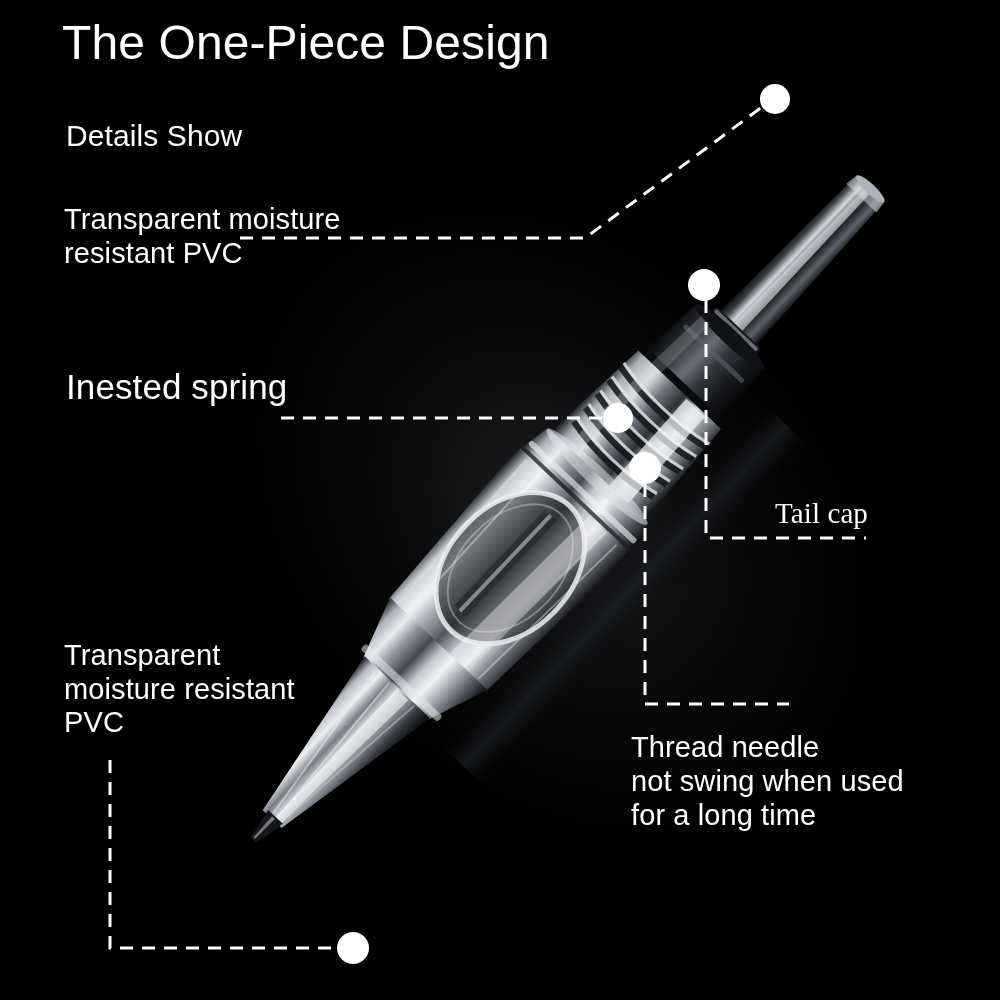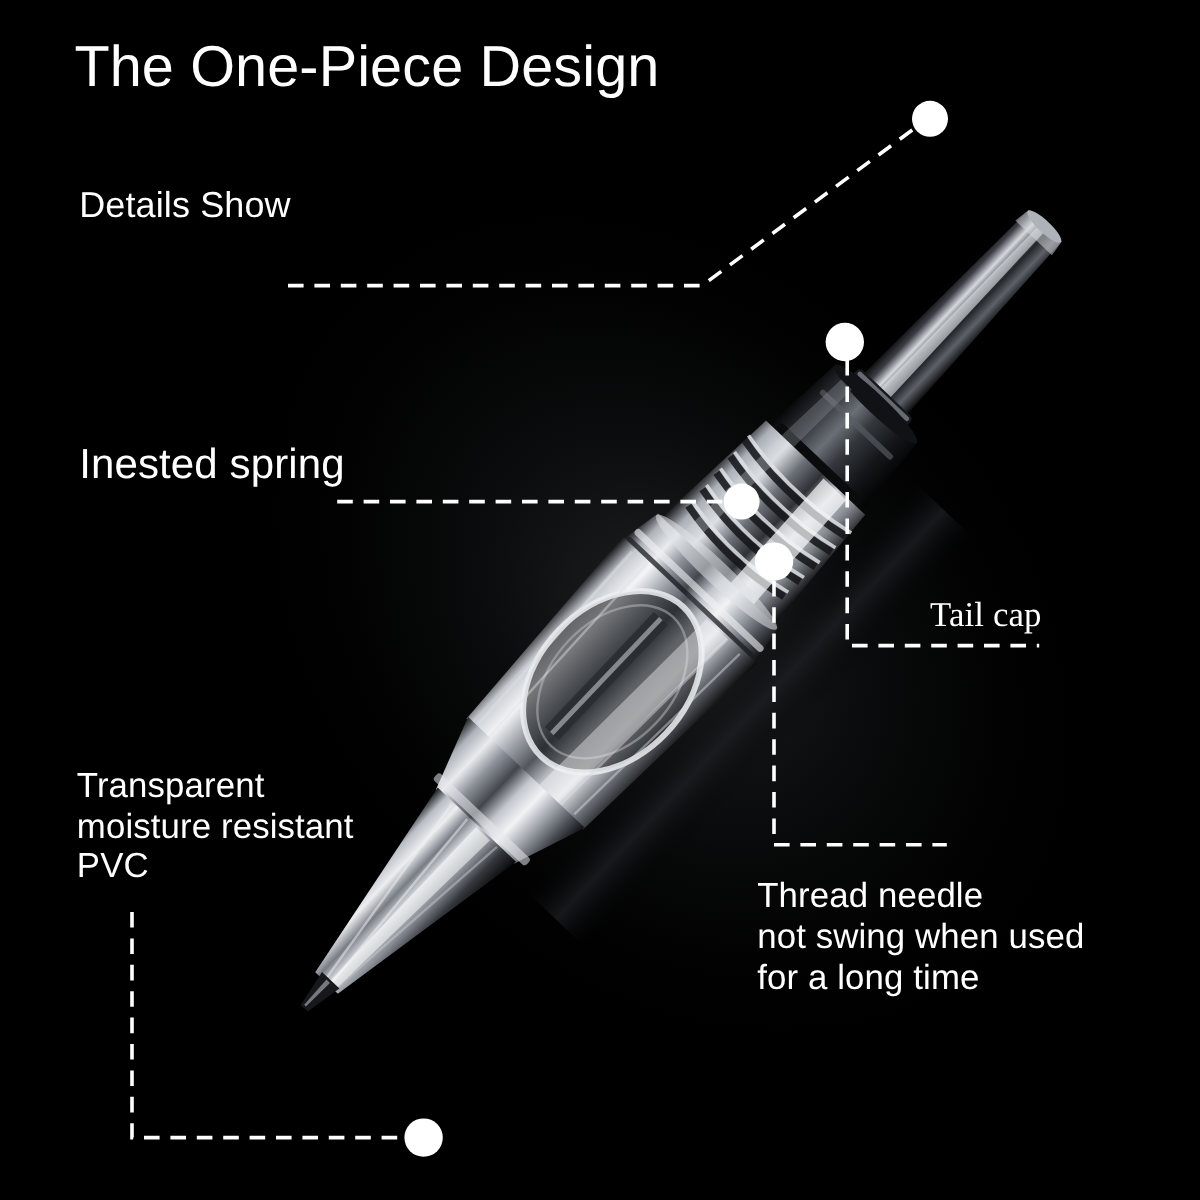--- a/index.html
+++ b/index.html
@@ -28,32 +28,31 @@
 
   
   .txt {
     position: absolute;
     color: #ffffff;
     white-space: pre-line;
     letter-spacing: 0.1px;
   }
   #page-title {
     left: 62px;
-    top: 31px;
+    top: 17px;
     font-size: 48px;
     line-height: 1.08;
     font-weight: 400;
   }
   #subtitle {
     left: 66px;
     top: 119px;
     font-size: 30px;
     line-height: 1.12;
     font-weight: 400;
-    margin-top: 36px;
   }
   #label-pvc-top {
     left: 64px;
     top: 203px;
     font-size: 29px;
     line-height: 1.16;
   }
   #label-spring {
     left: 66px;
     top: 367px;
@@ -276,20 +275,22 @@
   <div class="dot" style="left:775px; top:99px; width:30px; height:30px;"></div>
   <div class="dot" style="left:704px; top:285px; width:32px; height:32px;"></div>
   <div class="dot" style="left:618px; top:418px; width:30px; height:30px;"></div>
   <div class="dot" style="left:645px; top:468px; width:32px; height:32px;"></div>
   <div class="dot" style="left:353px; top:948px; width:32px; height:32px;"></div>
 
   <div class="txt" id="page-title">The One-Piece Design</div>
 
   <div class="txt" id="subtitle">Details Show</div>
 
+  <div class="txt" id="label-pvc-top">Transparent moisture
+resistant PVC</div>
 
   <div class="txt" id="label-spring">Inested spring</div>
 
   <div class="txt" id="label-tailcap">Tail cap</div>
 
   <div class="txt" id="label-thread">Thread needle
 not swing when used
 for a long time</div>
 
   <div class="txt" id="label-pvc-bottom">Transparent

